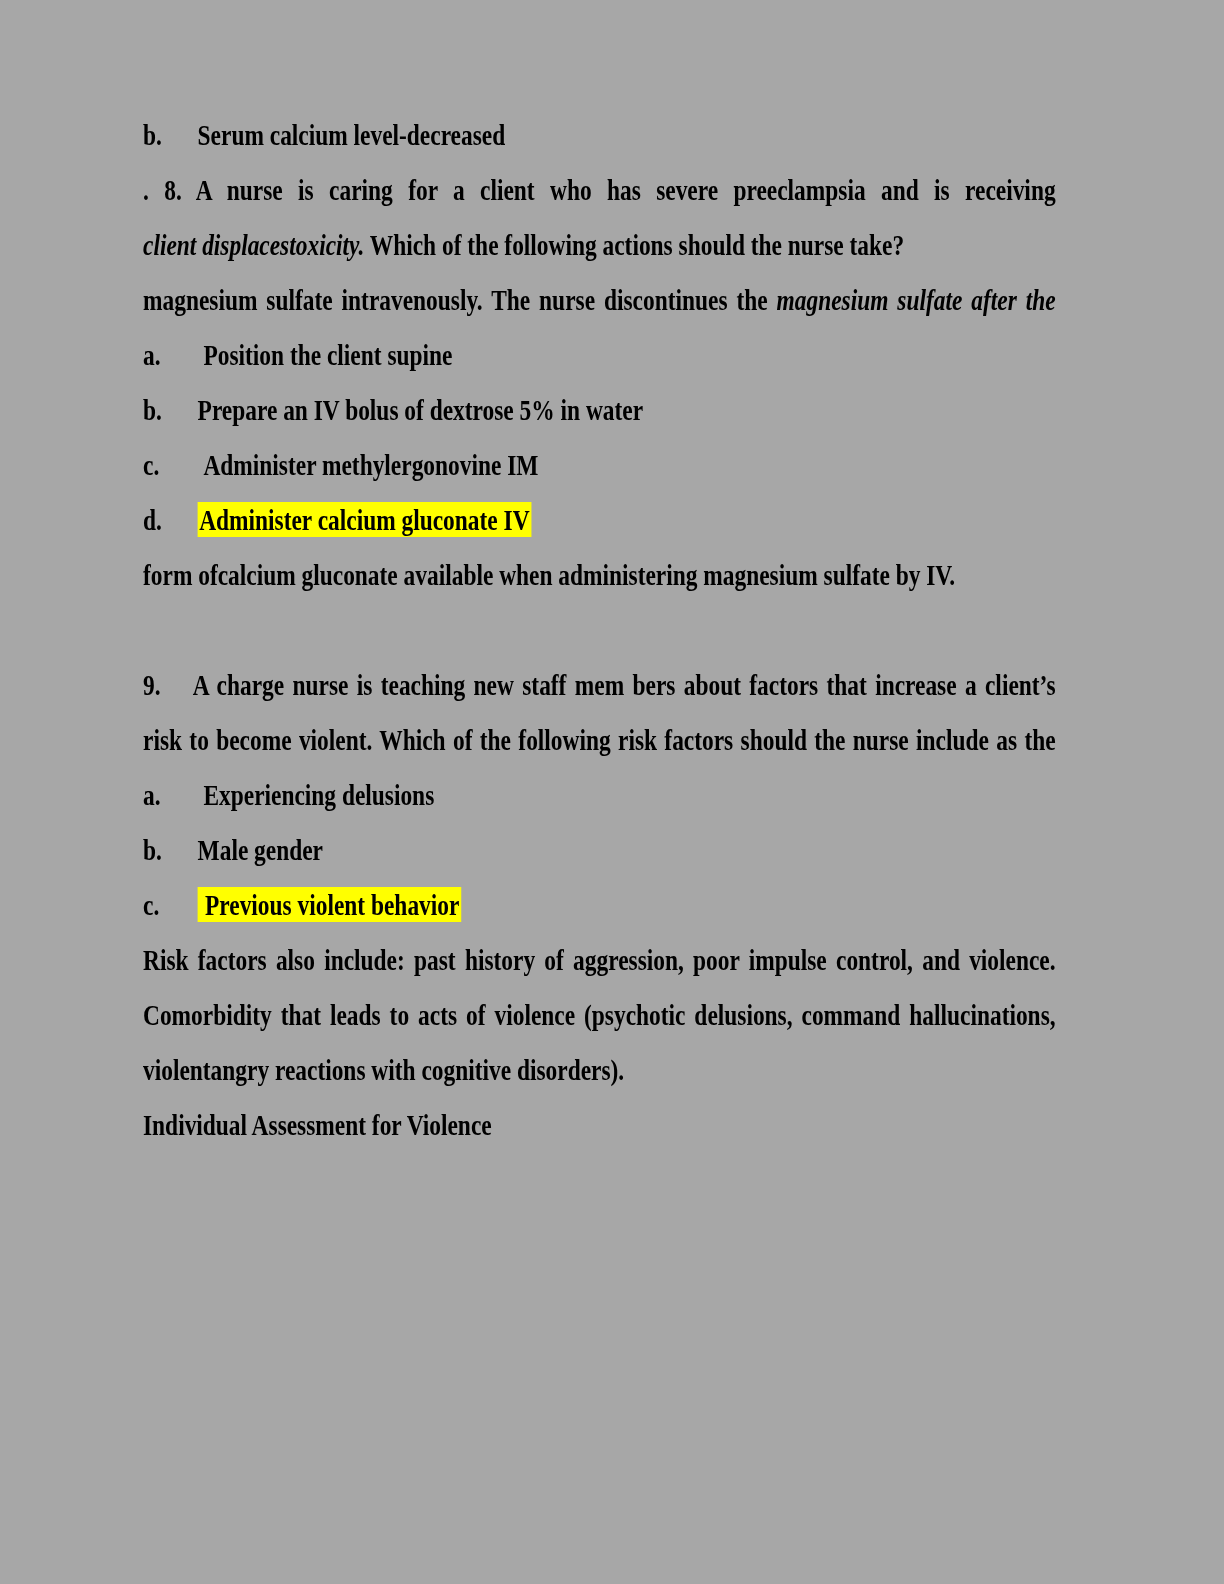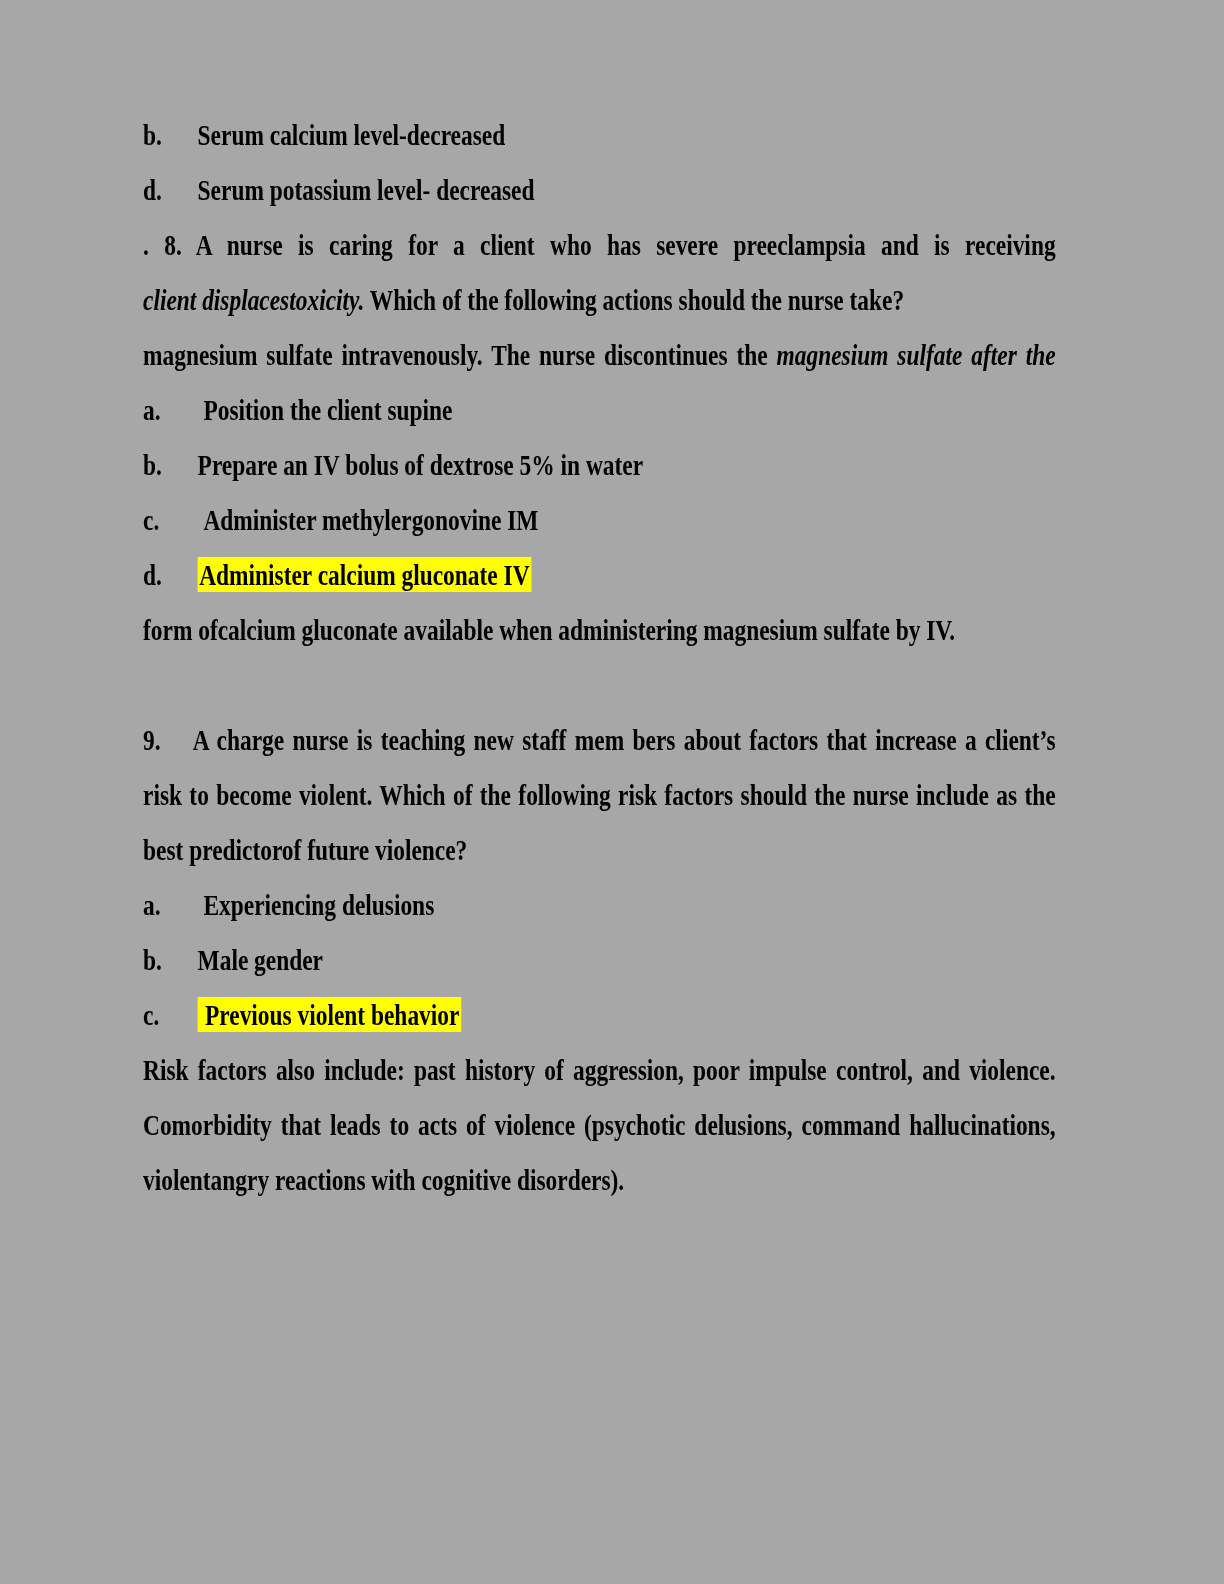--- a/index.html
+++ b/index.html
@@ -48,23 +48,20 @@
   }
 </style>
 </head>
 <body>
 
 <div class="page">
     <div class="line">
       <div class="inner"><span class="letter">b.</span><span>Serum calcium level-decreased</span></div>
     </div>
     <div class="line">
-      <div class="inner"><span class="letter">d.</span><span>Serum potassium level- decreased</span></div>
-    </div>
-    <div class="line">
       <div class="inner just"><span>. 8. A nurse is caring for a client who has severe preeclampsia and is receiving</span></div>
     </div>
     <div class="line">
       <div class="inner"><span class="it">client displacestoxicity.</span><span> Which of the following actions should the nurse take?</span></div>
     </div>
     <div class="line">
       <div class="inner just"><span>magnesium sulfate intravenously. The nurse discontinues the </span><span class="it">magnesium sulfate after the</span></div>
     </div>
     <div class="line">
       <div class="inner"><span class="letter">a.</span><span>&nbsp;Position the client supine</span></div>
@@ -82,33 +79,33 @@
       <div class="inner"><span>form ofcalcium gluconate available when administering magnesium sulfate by IV.</span></div>
     </div>
     <div class="line"></div>
     <div class="line">
       <div class="inner just"><span>9.&nbsp;&nbsp;&nbsp; A charge nurse is teaching new staff mem bers about factors that increase a client’s</span></div>
     </div>
     <div class="line">
       <div class="inner just"><span>risk to become violent. Which of the following risk factors should the nurse include as the</span></div>
     </div>
     <div class="line">
-      <div class="inner"><span>best predictorof future violence?</span></div>
-    </div>
-    <div class="line">
       <div class="inner"><span class="letter">a.</span><span>&nbsp;Experiencing delusions</span></div>
     </div>
     <div class="line">
       <div class="inner"><span class="letter">b.</span><span>Male gender</span></div>
     </div>
     <div class="line">
       <div class="inner"><span class="letter">c.</span><span class="hl">&nbsp;Previous violent behavior</span></div>
     </div>
     <div class="line">
       <div class="inner just"><span>Risk factors also include: past history of aggression, poor impulse control, and violence.</span></div>
     </div>
     <div class="line">
       <div class="inner just"><span>Comorbidity that leads to acts of violence (psychotic delusions, command hallucinations,</span></div>
     </div>
     <div class="line">
       <div class="inner"><span>violentangry reactions with cognitive disorders).</span></div>
     </div>
+    <div class="line">
+      <div class="inner"><span>Individual Assessment for Violence</span></div>
+    </div>
   </div>
 
 </body></html>

